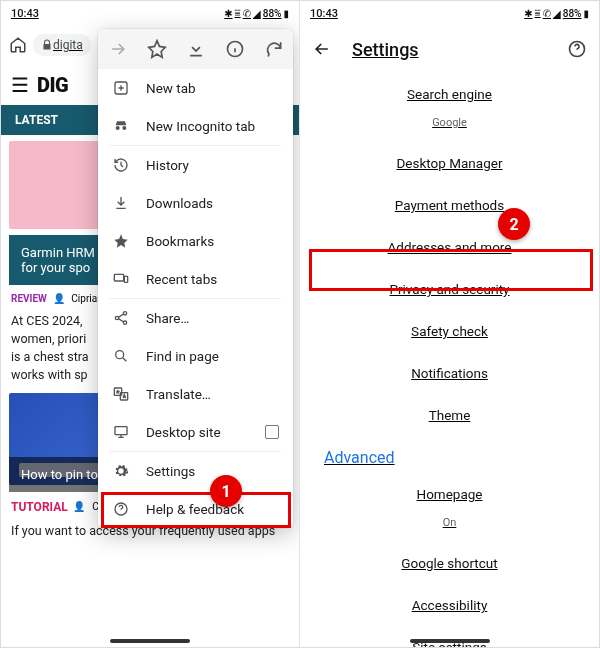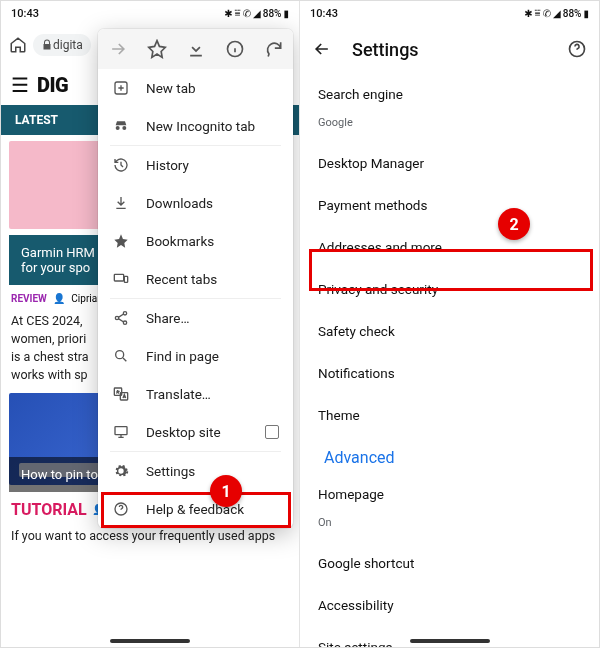--- a/index.html
+++ b/index.html
@@ -1,58 +1,58 @@
 <!DOCTYPE html>
 <html><head>
 <meta charset="utf-8">
 <style>
   * { box-sizing: border-box; margin: 0; padding: 0; }
   body { font-family: Roboto, "Segoe UI", Arial, sans-serif; background: #f0f0f0; }
   .frame { width: 600px; height: 648px; display: flex; background: #fff; border: 1px solid #ddd; position: relative; }
-  .phone { width: 50%; height: 100%; position: relative; background: #fff; overflow: hidden; }
+  .phone { width: 50%; height: 100%; position: relative; background: #fff; overflow: hidden; text-decoration: underline; }
   .phone.left { border-right: 1px solid #e3e3e3; }
 
   .status-bar { display: flex; align-items: center; justify-content: space-between; height: 24px; padding: 0 10px; font-size: 11px; font-weight: 500; color: #111; }
   .status-right { display: flex; align-items: center; gap: 2px; font-size: 10px; }
 
   
   .omnibox { display: flex; align-items: center; height: 40px; padding: 0 8px; gap: 6px; }
   .home-ic, .lock-ic { color: #444; display: flex; align-items: center; }
   .url-chip { display: flex; align-items: center; background: #f1f3f4; border-radius: 16px; padding: 4px 8px; font-size: 12px; color: #444; }
   .article-bg { position: absolute; top: 64px; left: 0; right: 0; bottom: 0; background: #fff; }
   .site-hdr { display: flex; align-items: center; height: 40px; padding: 0 10px; gap: 8px; }
   .burger { font-size: 20px; color: #111; }
   .brand { font-weight: 900; font-size: 20px; letter-spacing: -0.5px; color: #111; }
   .latest { background: #175a6e; color: #fff; font-weight: 700; font-size: 12px; padding: 8px 14px; }
   .pink-block { height: 88px; background: #f5b9c9; margin: 6px 8px; border-radius: 2px; }
   .hero-cap { background: #175a6e; color: #fff; padding: 10px 12px; font-size: 13px; margin: 0 8px; }
   .meta-row { display: flex; align-items: center; gap: 6px; padding: 8px 10px; font-size: 10px; }
   .tag-review { color: #9b27af; font-weight: 700; font-size: 10px; }
-  .tag-tutorial { color: #d81b60; font-weight: 700; font-size: 16px; }
+  .tag-tutorial { color: #d81b60; font-weight: 700; font-size: 12px; }
   .auth-ic { color: #1e88e5; }
   .para { padding: 0 10px 8px; font-size: 12.5px; line-height: 1.45; color: #222; }
   .win-img { height: 92px; margin: 0 8px; border-radius: 2px; background: linear-gradient(135deg, #2650b5, #4a79e8); position: relative; }
   .win-img::after { content: ""; position: absolute; left: 10px; right: 10px; bottom: 8px; height: 14px; background: #dbe5fa; border-radius: 2px; }
   .hero-cap2 { background: rgba(0,0,0,0.55); color: #fff; padding: 10px 12px; font-size: 13px; margin: -28px 8px 0; position: relative; }
   .gesture-bar { position: absolute; bottom: 4px; left: 50%; transform: translateX(-50%); width: 80px; height: 4px; background: #333; border-radius: 4px; }
 
   
   .menu { position: absolute; top: 28px; left: 97px; right: 6px; background: #fff; border-radius: 6px; box-shadow: 0 6px 24px rgba(0,0,0,0.25), 0 0 0 1px rgba(0,0,0,0.05); z-index: 10; }
   .menu-top { display: flex; align-items: center; justify-content: space-around; height: 40px; background: #f5f5f5; border-radius: 6px 6px 0 0; }
   .menu-top .mbtn { color: #555; padding: 6px; }
   .menu-item { display: flex; align-items: center; gap: 16px; padding: 11px 14px; font-size: 13.5px; color: #222; }
   .menu-item .mi-icon { width: 18px; color: #555; display: flex; justify-content: center; }
   .chkbox { width: 14px; height: 14px; border: 1.5px solid #777; border-radius: 2px; margin-left: auto; }
   .divider { height: 1px; background: #eee; margin: 0 12px; }
 
   
   .settings-hdr { display: flex; align-items: center; height: 48px; padding: 0 12px; gap: 20px; }
   .settings-hdr .title { font-size: 18px; font-weight: 500; color: #111; }
   .help-ic { margin-left: auto; color: #444; }
-  .s-item { padding: 13px 18px; }
+  .s-item { padding: 13px 18px; text-align: center; }
   .s-label { font-size: 13.5px; color: #111; }
   .s-sub { font-size: 11px; color: #5f6368; margin-top: 14px; }
   .s-section { font-size: 16px; color: #1a73e8; padding: 12px 24px 6px; }
 
   
   .callout { position: absolute; border: 3px solid #e60000; z-index: 50; }
   .badge { position: absolute; width: 32px; height: 32px; border-radius: 50%; background: #e60000; color: #fff; font-weight: 700; font-size: 16px; display: flex; align-items: center; justify-content: center; z-index: 55; box-shadow: 0 2px 4px rgba(0,0,0,0.3); }
 
   svg { display: block; }
 </style>

